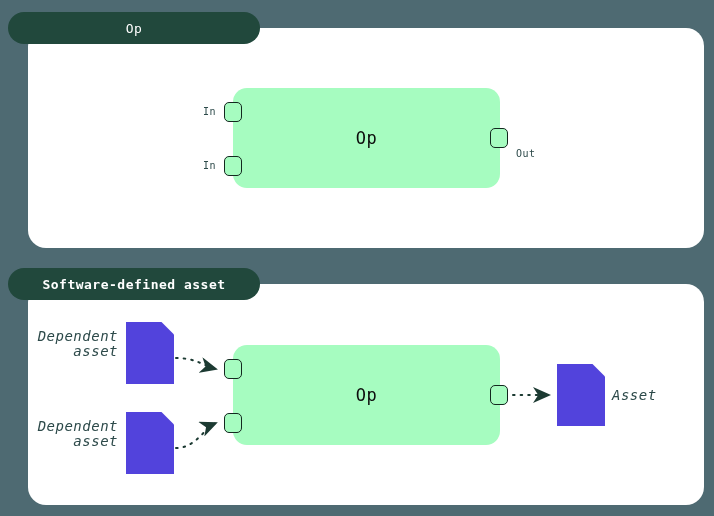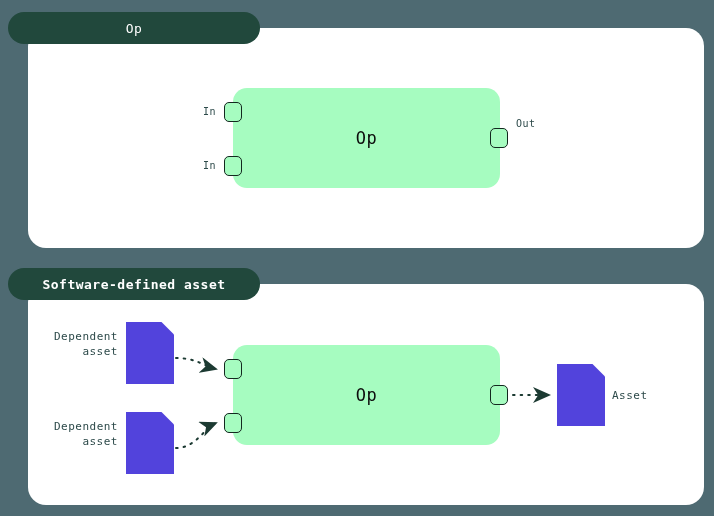--- a/index.html
+++ b/index.html
@@ -87,25 +87,26 @@
     width: 48px;
     height: 62px;
     background: #5243dc;
     -webkit-clip-path: polygon(0 0, 74% 0, 100% 20%, 100% 100%, 0 100%);
     clip-path: polygon(0 0, 74% 0, 100% 20%, 100% 100%, 0 100%);
   }
 
   
   .stack-label {
     position: absolute;
-    font-size: 11px;
+    font-size: 14px;
     line-height: 15px;
     color: #2d4a4a;
     letter-spacing: 0.5px;
     white-space: pre-line;
+    font-style: italic;
   }
   .stack-label.ra { text-align: right; }
 
   
   .connector {
     position: absolute;
     overflow: visible;
     pointer-events: none;
   }
 </style>
@@ -120,21 +121,21 @@
   <span class="op-label">Op</span>
 </div>
 
 <div class="port" style="left:224px; top:102px;"></div>
 <div class="port" style="left:224px; top:156px;"></div>
 
 <div class="port" style="left:490px; top:128px;"></div>
 
 <div class="port-label right-align" style="left:160px; top:106px; width:56px;">In</div>
 <div class="port-label right-align" style="left:160px; top:160px; width:56px;">In</div>
-<div class="port-label" style="left:516px; top:118px;">Out</div>
+<div class="port-label" style="left:516px; top:148px;">Out</div>
 
 <div class="panel" id="panel-asset"></div>
 
 <div class="panel-tab" id="tab-asset">Software-defined asset</div>
 
 <div class="op-box" id="op-box-bottom">
   <span class="op-label">Op</span>
 </div>
 
 <div class="port" style="left:224px; top:359px;"></div>

